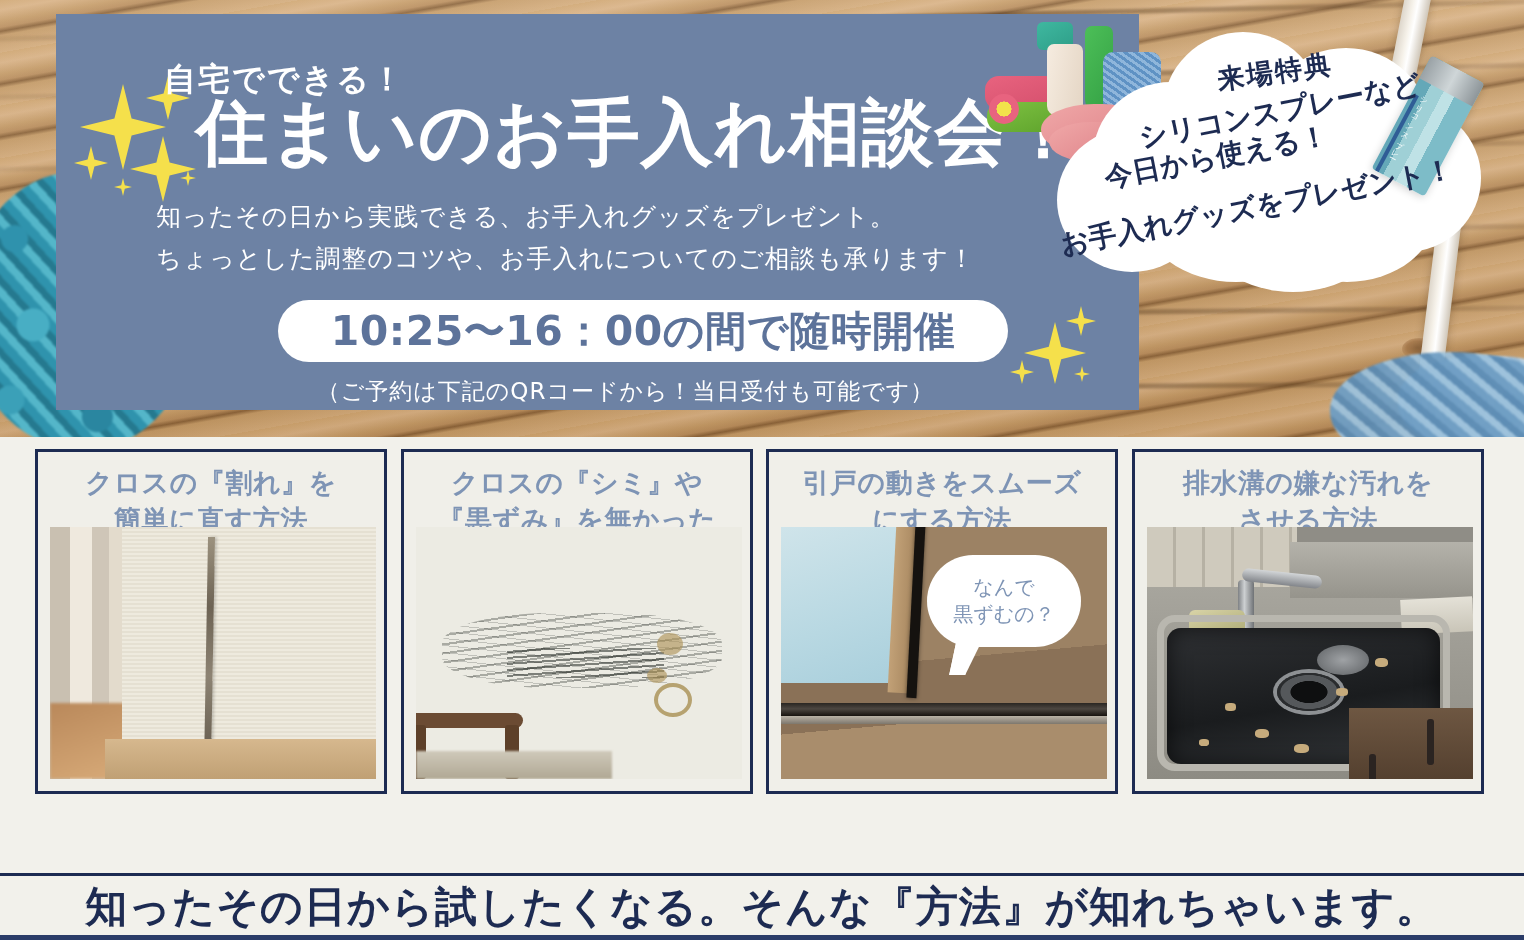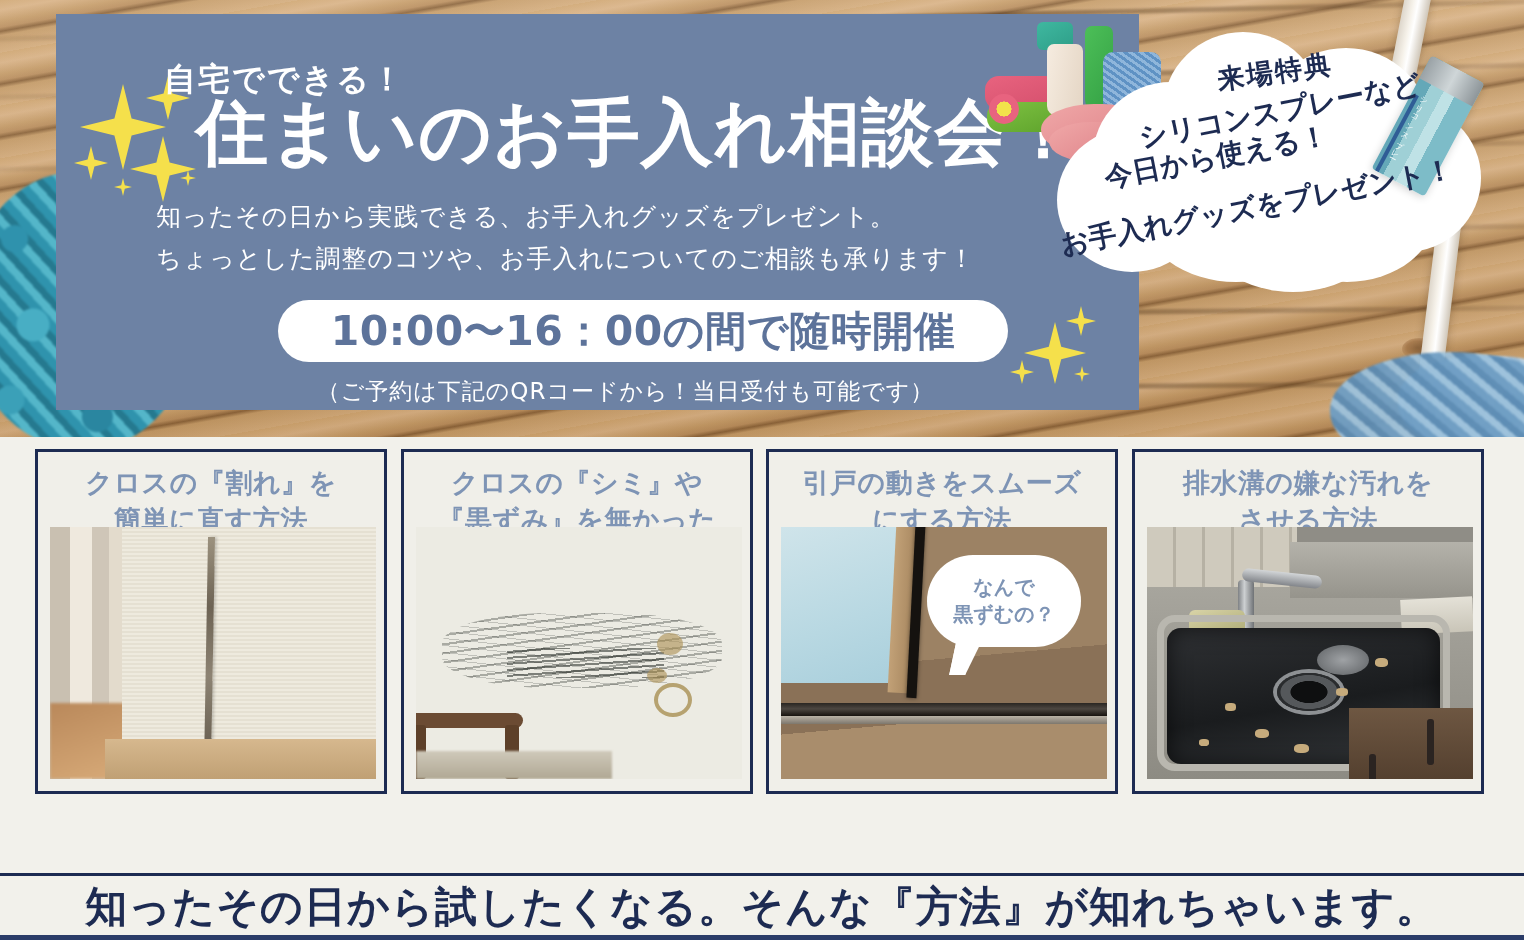--- a/index.html
+++ b/index.html
@@ -159,21 +159,21 @@
     background:linear-gradient(90deg,#c2a177,#a5855e);transform:rotate(3deg);}
   .ph3 .black-edge{position:absolute;left:40%;top:-2%;width:3.2%;height:70%;
     background:#15120f;transform:rotate(3deg);box-shadow:0 0 4px rgba(0,0,0,.5);}
   .ph3 .rail{position:absolute;left:0;top:70%;width:100%;height:5%;
     background:linear-gradient(180deg,#2a2622,#4d4741 45%,#17130f);}
   .ph3 .rail2{position:absolute;left:0;top:75%;width:100%;height:3%;
     background:linear-gradient(180deg,#b9b2a6,#7d776d);}
 
   .bubble{position:absolute;left:146px;top:28px;width:154px;height:92px;background:#fff;border-radius:46px;
     display:flex;flex-direction:column;align-items:center;justify-content:center;}
-  .bubble span{color:#7e94b5;font-weight:700;font-size:20px;line-height:1.34;white-space:nowrap;}
+  .bubble span{color:#7e94b5;font-weight:400;font-size:20px;line-height:1.34;white-space:nowrap;}
   .bubble-tail{position:absolute;left:172px;top:112px;width:0;height:0;
     border-left:16px solid #fff;border-right:10px solid transparent;border-top:36px solid #fff;
     border-bottom:0 solid transparent;transform:skewX(-12deg);}
 
   
   .ph4{width:100%;height:100%;position:relative;background:#8f8d86;}
   .ph4 .tile{position:absolute;left:0;top:0;width:46%;height:28%;
     background:repeating-linear-gradient(90deg,#cfcabd 0 26px,#b6b1a4 26px 29px),
                repeating-linear-gradient(0deg,rgba(0,0,0,.06) 0 22px,rgba(0,0,0,.16) 22px 25px);}
   .ph4 .counter{position:absolute;left:0;top:24%;width:100%;height:76%;
@@ -243,21 +243,21 @@
       <div class="sp" style="left:40px;top:104px;width:18px;height:18px;"></div>
       <div class="sp" style="left:106px;top:96px;width:16px;height:16px;"></div>
     </div>
 
     <div class="kicker">自宅でできる！</div>
     <div class="headline">住まいのお手入れ相談会！</div>
     <div class="sub1">知ったその日から実践できる、お手入れグッズをプレゼント。</div>
     <div class="sub2">ちょっとした調整のコツや、お手入れについてのご相談も承ります！</div>
 
     <div class="time-badge">
-      <span>10:00〜16：00の間で随時開催</span>
+      <span>10:25〜16：00の間で随時開催</span>
     </div>
 
     <div class="sparkle" style="left:952px;top:290px;width:92px;height:92px;">
       <div class="sp" style="left:16px;top:18px;width:62px;height:62px;"></div>
       <div class="sp" style="left:58px;top:2px;width:30px;height:30px;"></div>
       <div class="sp" style="left:2px;top:56px;width:24px;height:24px;"></div>
       <div class="sp" style="left:66px;top:62px;width:16px;height:16px;"></div>
     </div>
 
     <div class="reserve-note">（ご予約は下記のQRコードから！当日受付も可能です）</div>

